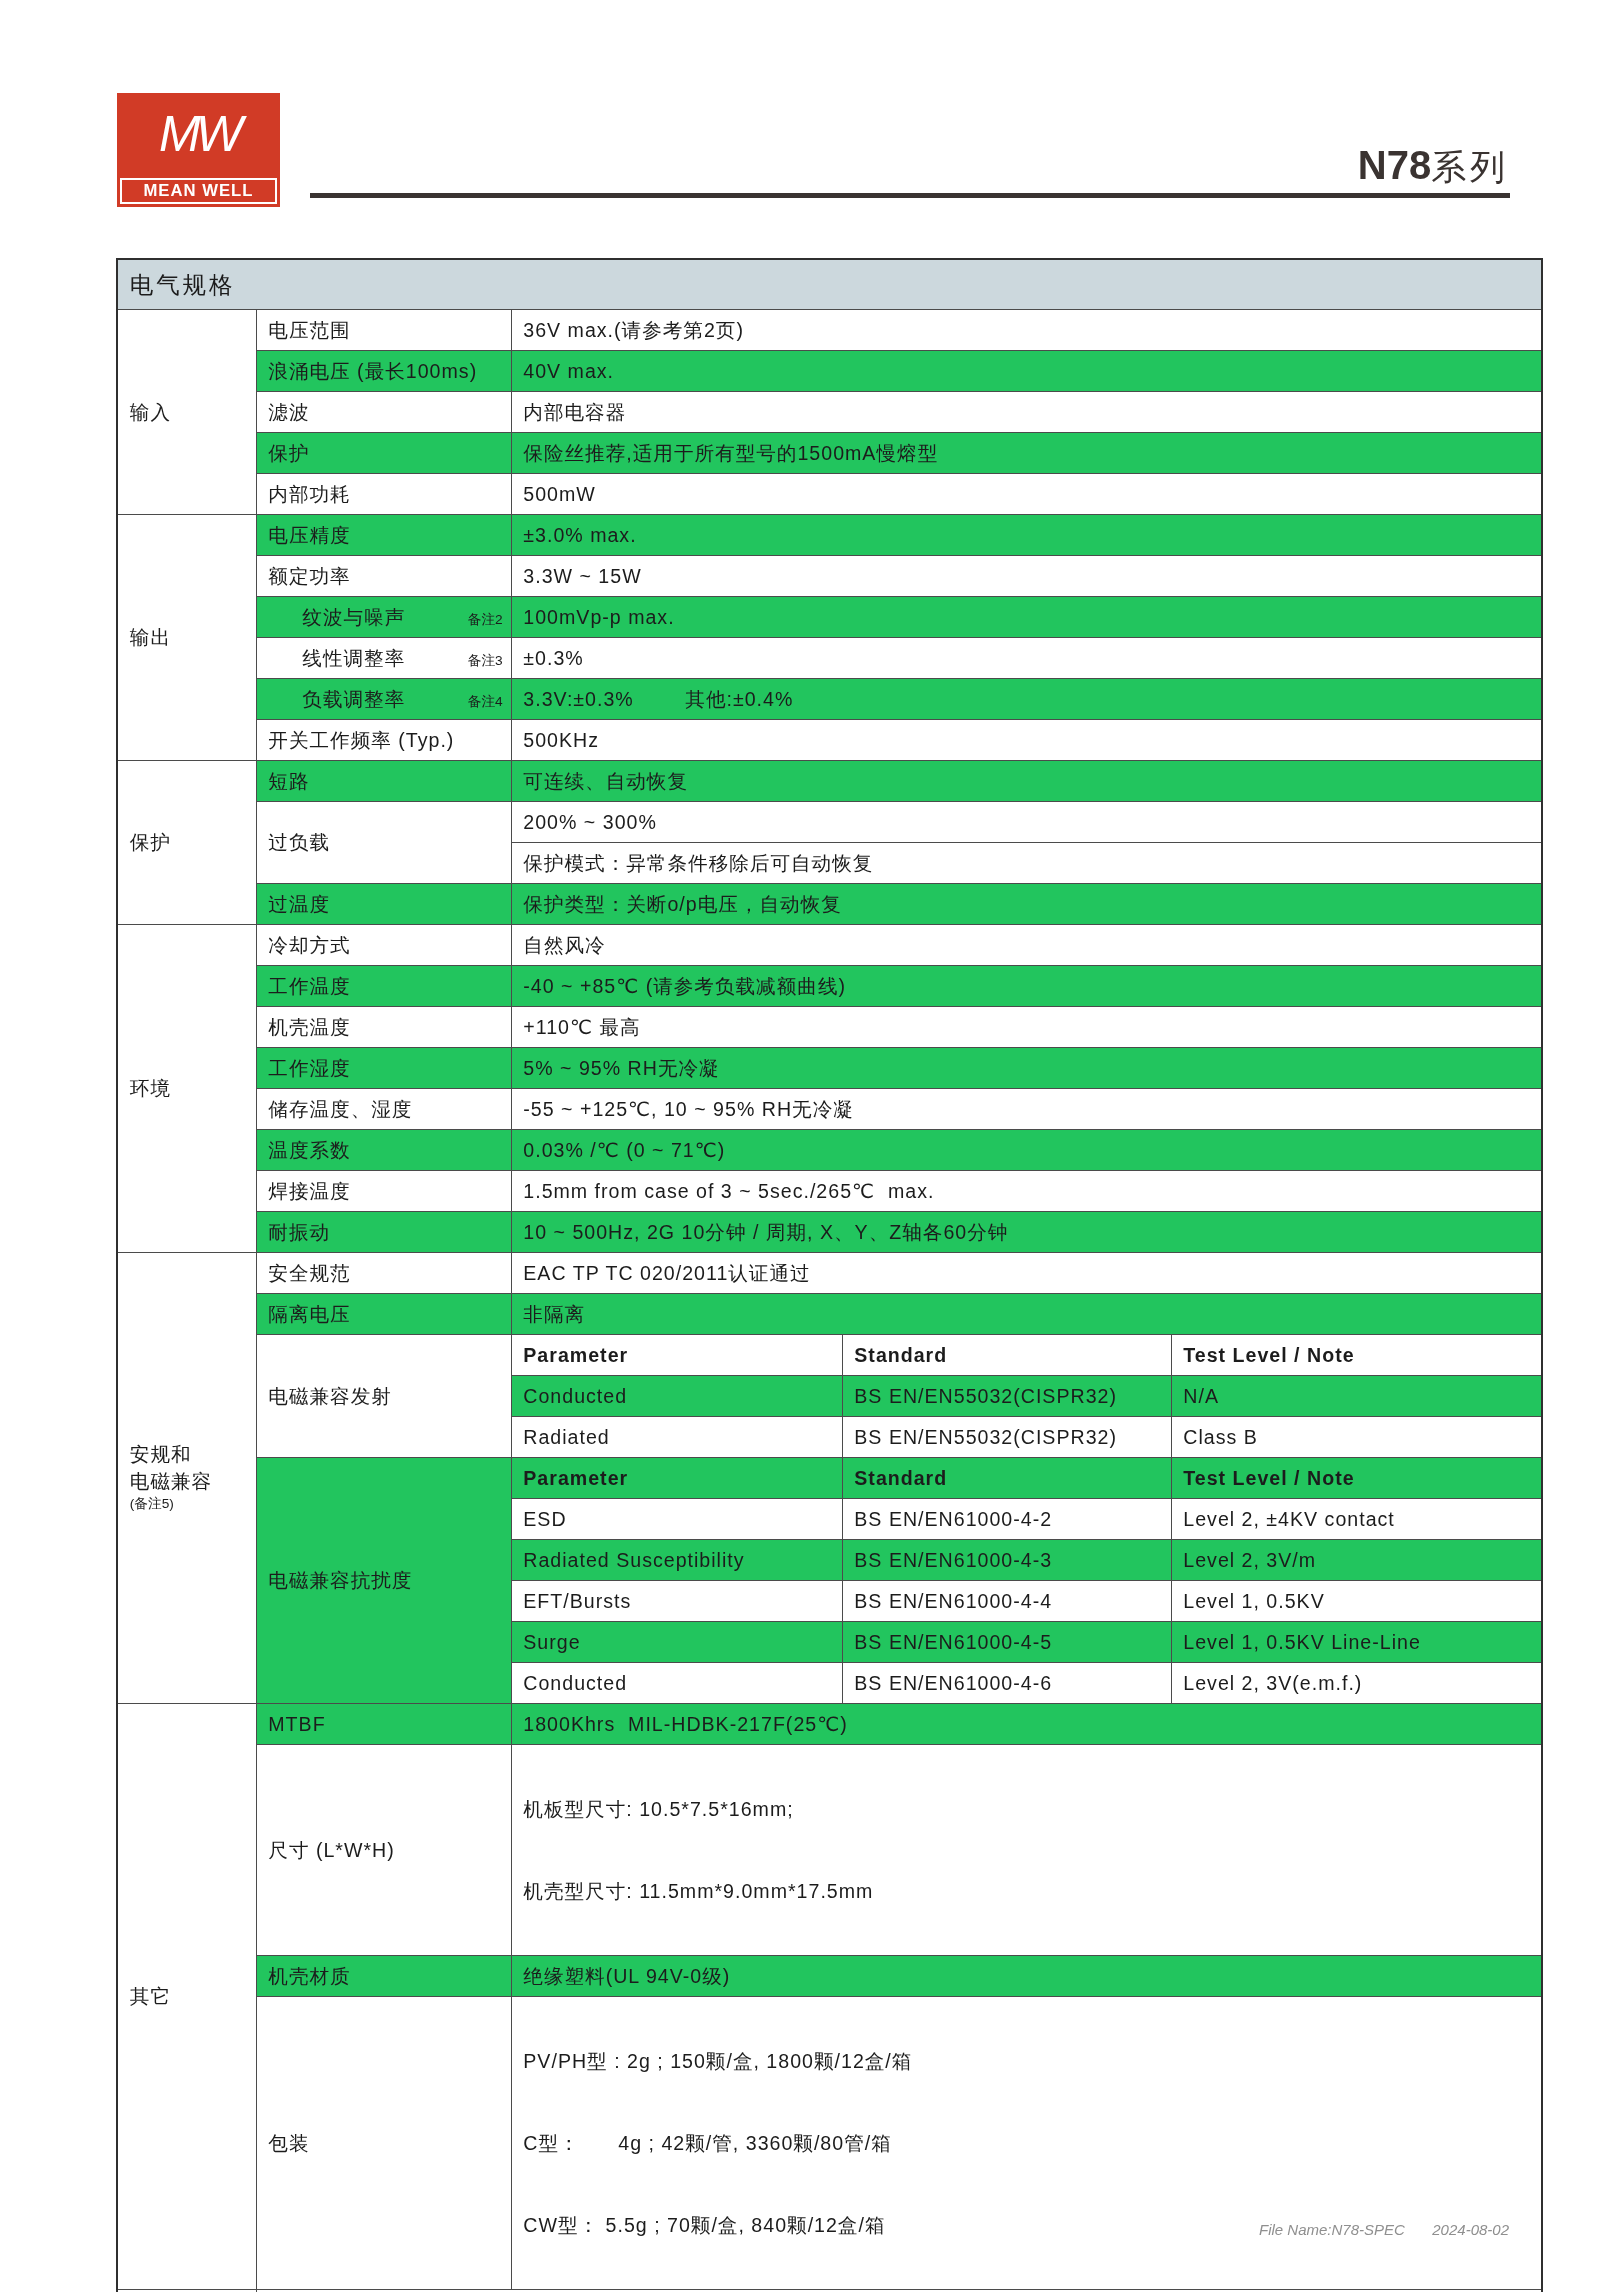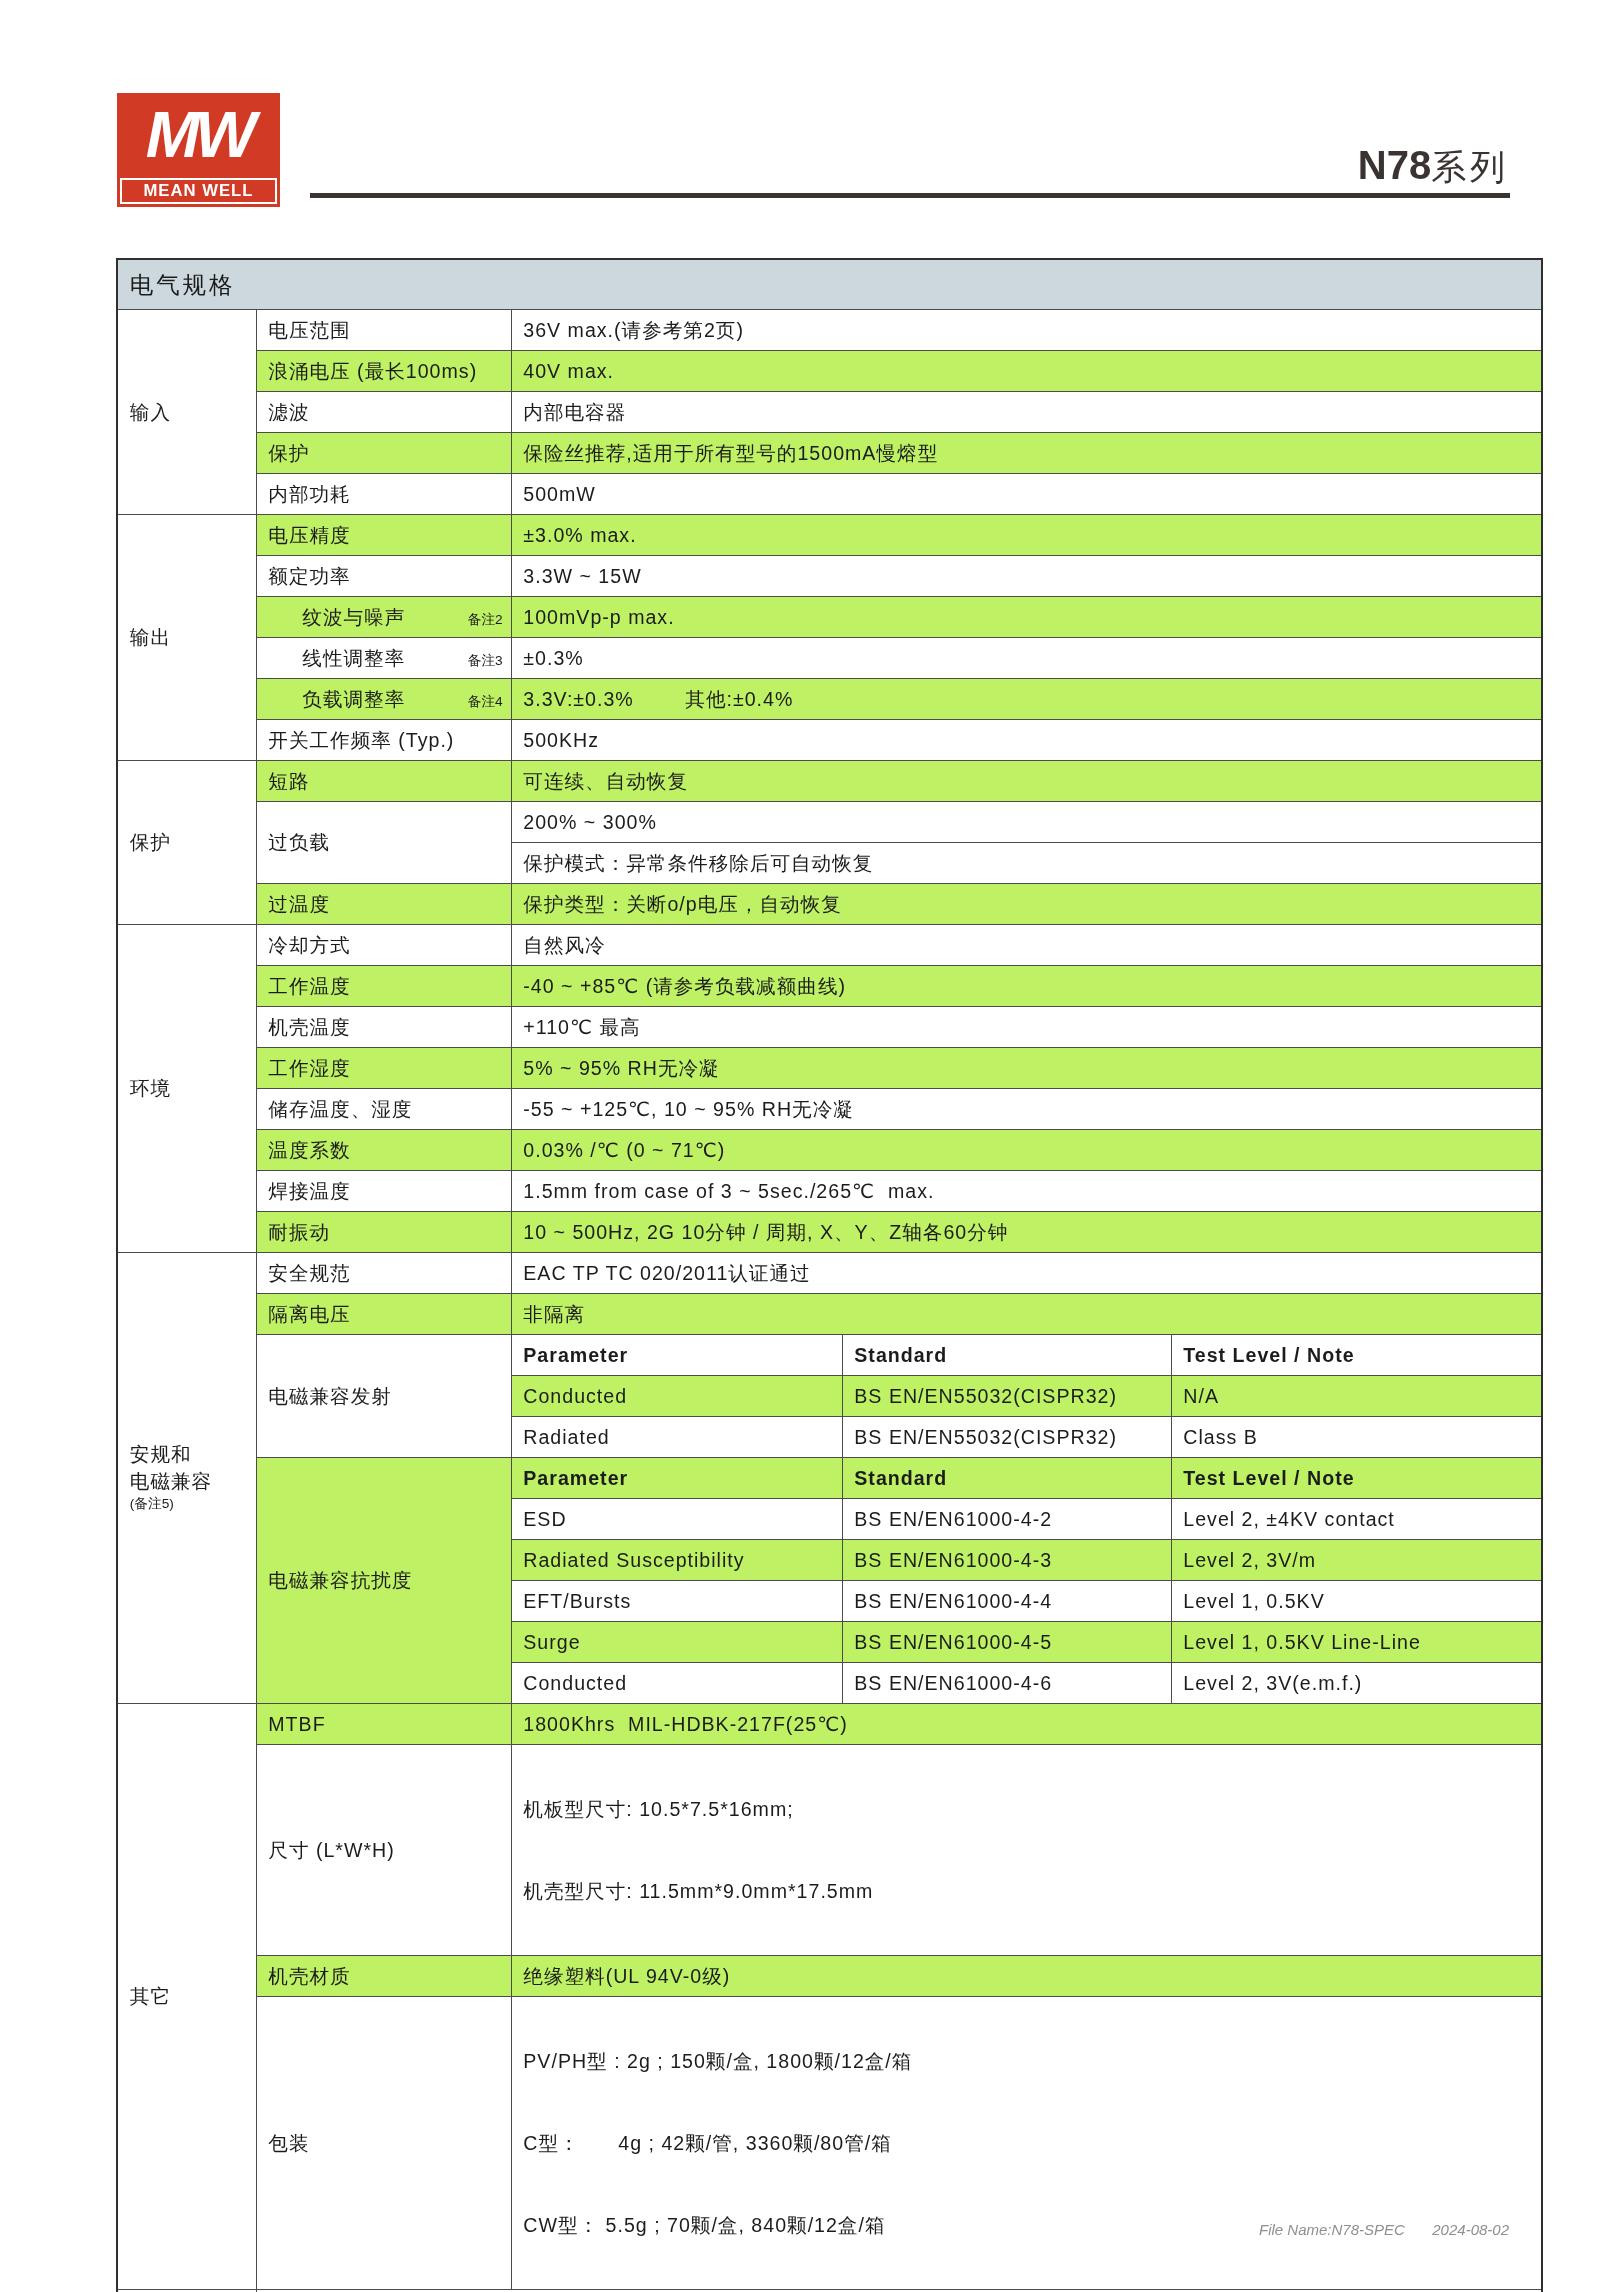--- a/index.html
+++ b/index.html
@@ -2,36 +2,36 @@
 <html><head>
 <meta charset="utf-8">
 <style>
   html,body{margin:0;padding:0;background:#ffffff;}
   body{width:1621px;height:2293px;position:relative;font-family:"Liberation Sans","DejaVu Sans",sans-serif;color:#1c1c1c;}
   .page{position:absolute;inset:0;background:#fff;overflow:hidden;}
 
   
   .logo{position:absolute;left:117px;top:93px;width:163px;}
   .logo-mw{height:82px;background:#d13b26;color:#fff;display:flex;align-items:center;justify-content:center;
-           font-size:65px;font-weight:bold;font-style:italic;letter-spacing:-4.9px;line-height:1;}
+           font-size:50px;font-weight:normal;font-style:italic;letter-spacing:-4.9px;line-height:1;}
   .logo-strip{background:#d13b26;padding:2.9px;}
   .logo-brand{border:2.9px solid #fff;color:#fff;text-align:center;font-weight:bold;font-size:16.7px;
               letter-spacing:1px;padding:2px 0;line-height:1.1;}
   .title{position:absolute;left:316px;top:147px;font-size:36px;letter-spacing:4.9px;color:#2e2a28;white-space:nowrap;}
   .series{position:absolute;right:112px;top:143px;white-space:nowrap;color:#3a3331;}
   .series-code{font-size:40px;font-weight:bold;}
   .series-suffix{font-size:35px;letter-spacing:3.9px;}
   .rule{position:absolute;left:310px;top:193px;width:1200px;height:4.9px;background:#3a3331;}
 
   
   table.spec{border-collapse:collapse;table-layout:fixed;width:1426px;margin:258px 0 0 116px;border:2px solid #2f2f2f;}
   table.spec td{border:1px solid #4b4b4b;height:40px;font-size:19.6px;vertical-align:middle;
                 padding:0 7.8px 0 11.8px;letter-spacing:1px;overflow:hidden;}
   tr.band td{height:49px;font-size:23.5px;letter-spacing:2.9px;background:#ccd8dd;padding-left:11.8px;}
-  tr.g td{background:#bef264;}
+  tr.g td{background:#22c55e;}
   td.grp{background:#fff !important;letter-spacing:2px;margin-top:12px;}
   td.lbl{background:inherit;}
   td.val{white-space:pre-wrap;padding-left:13.7px;}
   .lblwrap{display:flex;justify-content:space-between;align-items:flex-end;margin-left:34px;}
   .sm{font-size:13.7px;letter-spacing:0;padding-bottom:2px;}
   td.hcell{font-weight:bold;letter-spacing:0;}
   tr.h2 td{height:76px;}
   tr.h3 td{height:118px;margin-top:8px;}
   tr.hn td{height:282px;}
   td.notescell{white-space:pre-wrap;line-height:38px;padding-left:15.7px;letter-spacing:1px;}

